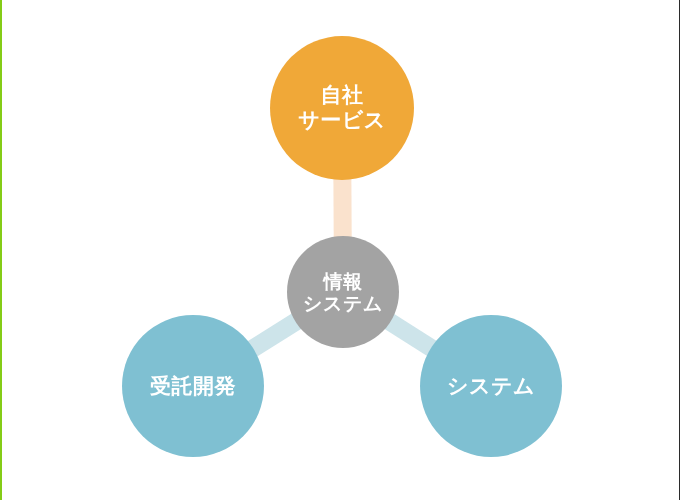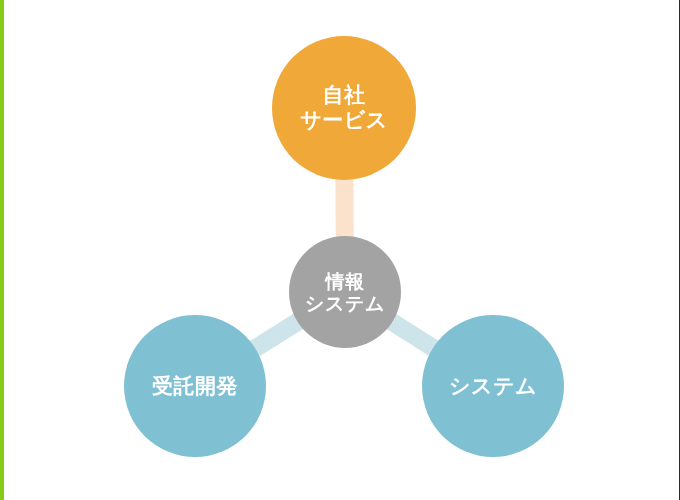--- a/index.html
+++ b/index.html
@@ -11,21 +11,21 @@
   body {
     font-family: "DejaVu Sans", "Liberation Sans", sans-serif;
   }
   #canvas {
     position: relative;
     width: 680px;
     height: 500px;
     background: #ffffff;
     overflow: hidden;
     box-sizing: border-box;
-    border-left: 4px solid #84cc16;
+    border-left: 2px solid #84cc16;
     border-right: 1px solid #2b2b2b;
   }
   #diagram-svg {
     position: absolute;
     left: 0;
     top: 0;
     width: 680px;
     height: 500px;
     display: block;
   }

